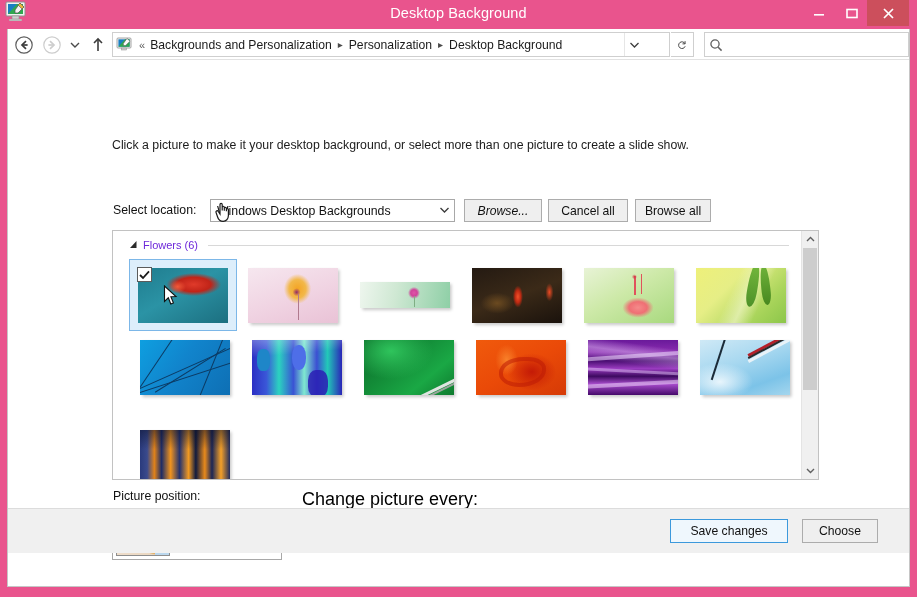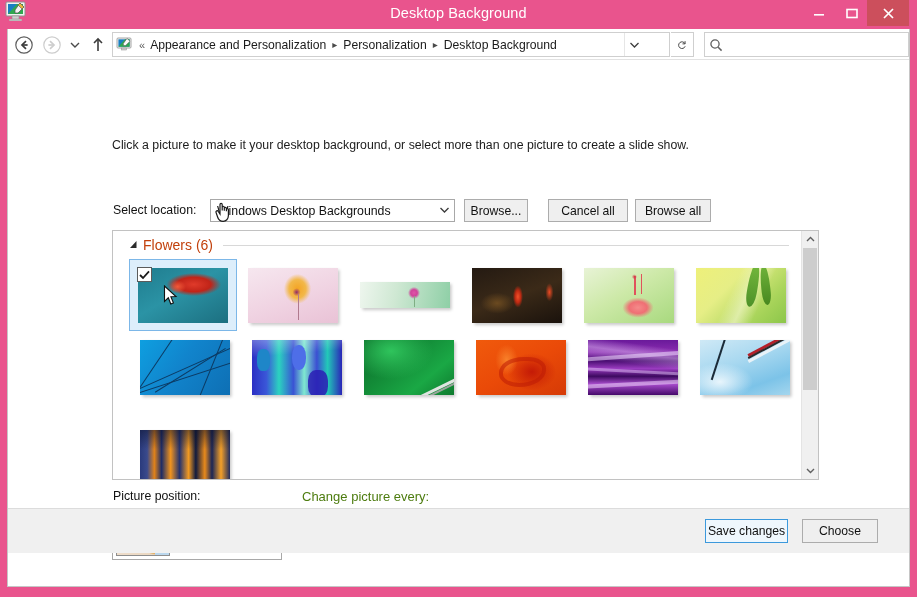--- a/index.html
+++ b/index.html
@@ -127,21 +127,21 @@
   #loc-chevron {
     flex: 0 0 auto; width: 20px; text-align: center;
     font-size: 10px; color: #3a3a3a;
   }
   .pushbtn {
     position: absolute; top: 139px; height: 23px;
     border: 1px solid #acacac; background: #efefef;
     font-family: "Liberation Sans", sans-serif; font-size: 12.2px;
     color: #111; cursor: default; padding: 0;
   }
-  #btn-browse { left: 456px; width: 64px; }
+  #btn-browse { left: 456px; width: 78px; font-style: italic; }
   #btn-select-all { left: 540px; width: 80px; }
   #btn-clear-all { left: 627px; width: 76px; }
 
   
   #list-panel {
     position: absolute; left: 104px; top: 170px;
     width: 707px; height: 250px;
     border: 1px solid #c2c2c2; background: #ffffff;
     overflow: hidden;
   }
@@ -151,21 +151,21 @@
   }
   .group-header {
     position: relative; height: 28px; margin: 0 12px 0 16px;
     display: flex; align-items: center; cursor: default;
   }
   .group-tri {
     width: 14px; flex: 0 0 auto;
     color: #2b2b2b; font-size: 9px; line-height: 1;
   }
   .group-label {
-    flex: 0 0 auto; font-size: 14px; color: #c2410c; white-space: nowrap;
+    flex: 0 0 auto; font-size: 11px; color: #6d28d9; white-space: nowrap;
   }
   .group-rule {
     flex: 1 1 auto; height: 1px; background: #d8d8d8; margin-left: 10px;
   }
 
   .thumb-row { position: relative; display: flex; padding: 0 0 0 16px; }
   .thumb-cell {
     position: relative; width: 112px; height: 72px; margin-right: 0;
     flex: 0 0 112px;
     display: flex; align-items: center; justify-content: center;
@@ -220,21 +220,21 @@
     width: 54px; height: 40px; margin-left: 3px; flex: 0 0 auto;
     border: 1px solid #8d8d8d; overflow: hidden; position: relative;
   }
   #pos-value {
     flex: 1 1 auto; font-size: 12.6px; color: #111; padding-left: 12px;
   }
   #pos-chevron { flex: 0 0 auto; width: 22px; text-align: center; font-size: 10px; color: #3a3a3a; }
 
   #interval-label {
     position: absolute; left: 294px; top: 429px;
-    font-size: 13px; color: #4d7c0f; white-space: nowrap;
+    font-size: 18px; color: #000000; white-space: nowrap;
   }
   #interval-select {
     position: absolute; left: 294px; top: 451px; width: 150px; height: 23px;
     border: 1px solid #cfcfcf; background: #f0f0f0;
     display: flex; align-items: center; cursor: default;
   }
   #interval-value {
     flex: 1 1 auto; font-size: 12.3px; color: #8e8e8e; padding-left: 6px;
   }
   #interval-chevron { flex: 0 0 auto; width: 20px; text-align: center; font-size: 10px; color: #a6a6a6; }
@@ -254,21 +254,21 @@
     position: absolute; left: 0; right: 0; bottom: 0; height: 45px;
     background: #f0f0f0; border-top: 1px solid #dcdcdc;
   }
   .footbtn {
     position: absolute; top: 10px; height: 24px;
     font-family: "Liberation Sans", sans-serif; font-size: 12.2px;
     color: #111; cursor: default; padding: 0;
     border: 1px solid #acacac; background: #efefef;
   }
   #btn-save {
-    right: 121px; width: 83px;
+    right: 121px; width: 118px;
     border: 1px solid #3c99dc; background: #eff7fd;
   }
   #btn-cancel { right: 31px; width: 76px; }
 
   
   #cursor-hand { position: absolute; left: 205px; top: 138px; z-index: 40; pointer-events: none; }
   #cursor-arrow { position: absolute; left: 155px; top: 225px; z-index: 40; pointer-events: none; }
 
   
   .g { position: absolute; inset: 0; }
@@ -342,21 +342,21 @@
         <span id="crumb-icon">
           <svg width="17" height="15" viewBox="0 0 17 15">
             <rect x="1" y="1" width="14" height="10" rx="1" fill="#f4f4f4" stroke="#8f8f8f" stroke-width=".8"></rect>
             <rect x="2.4" y="2.3" width="11.2" height="7.4" fill="#1a7ec4"></rect>
             <path d="M2.4 9.7 L9 2.3 L13.6 2.3 L13.6 9.7 Z" fill="#2fa84f"></path>
             <rect x="5.5" y="11" width="5" height="2" fill="#cfcfcf" stroke="#8f8f8f" stroke-width=".5"></rect>
             <path d="M11 1.4 L14 4.2 L9.6 8.6 L7.4 8.6 L7.4 6.4 Z" fill="#fbfbfb" stroke="#555" stroke-width=".55"></path>
           </svg>
         </span>
         <span class="crumb-sep-chev">«</span>
-        <span class="crumb">Appearance and Personalization</span>
+        <span class="crumb">Backgrounds and Personalization</span>
         <span class="crumb-arrow">▸</span>
         <span class="crumb">Personalization</span>
         <span class="crumb-arrow">▸</span>
         <span class="crumb">Desktop Background</span>
         <span id="crumb-dropdown">
           <svg width="11" height="8" viewBox="0 0 11 8">
             <path d="M1.5 2 L5.5 6 L9.5 2" fill="none" stroke="#3d3d3d" stroke-width="1.3"></path>
           </svg>
         </span>
       </div>

